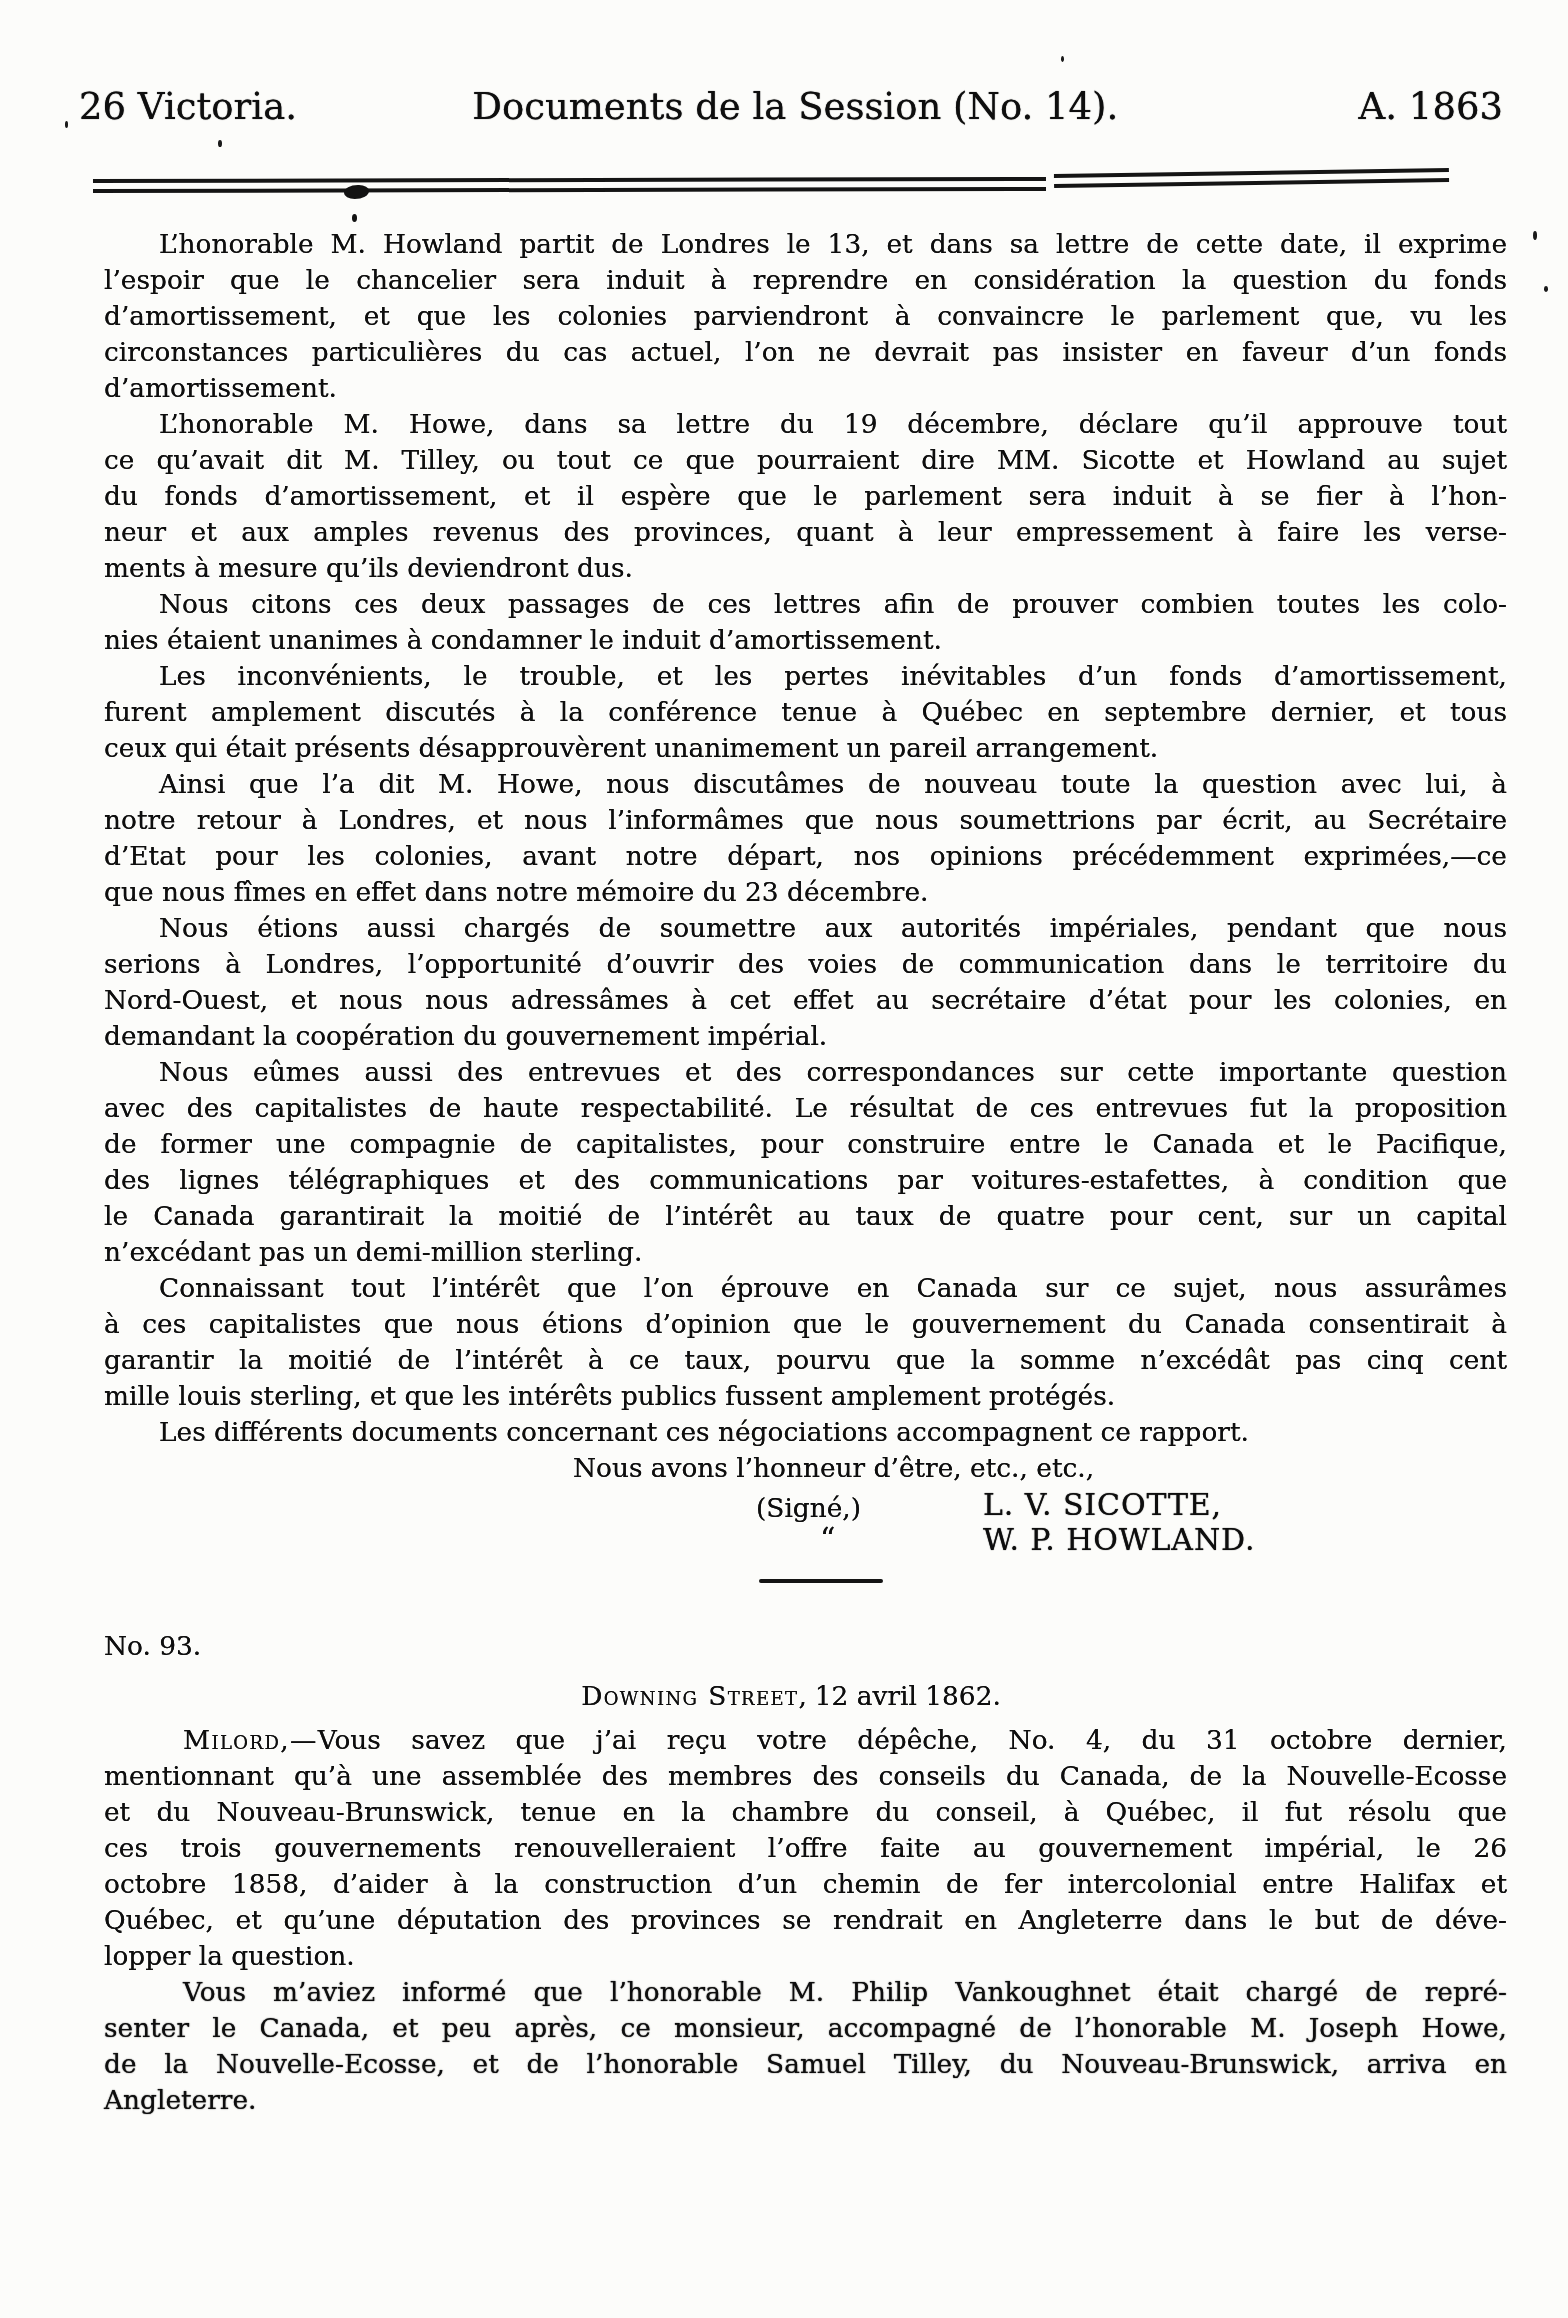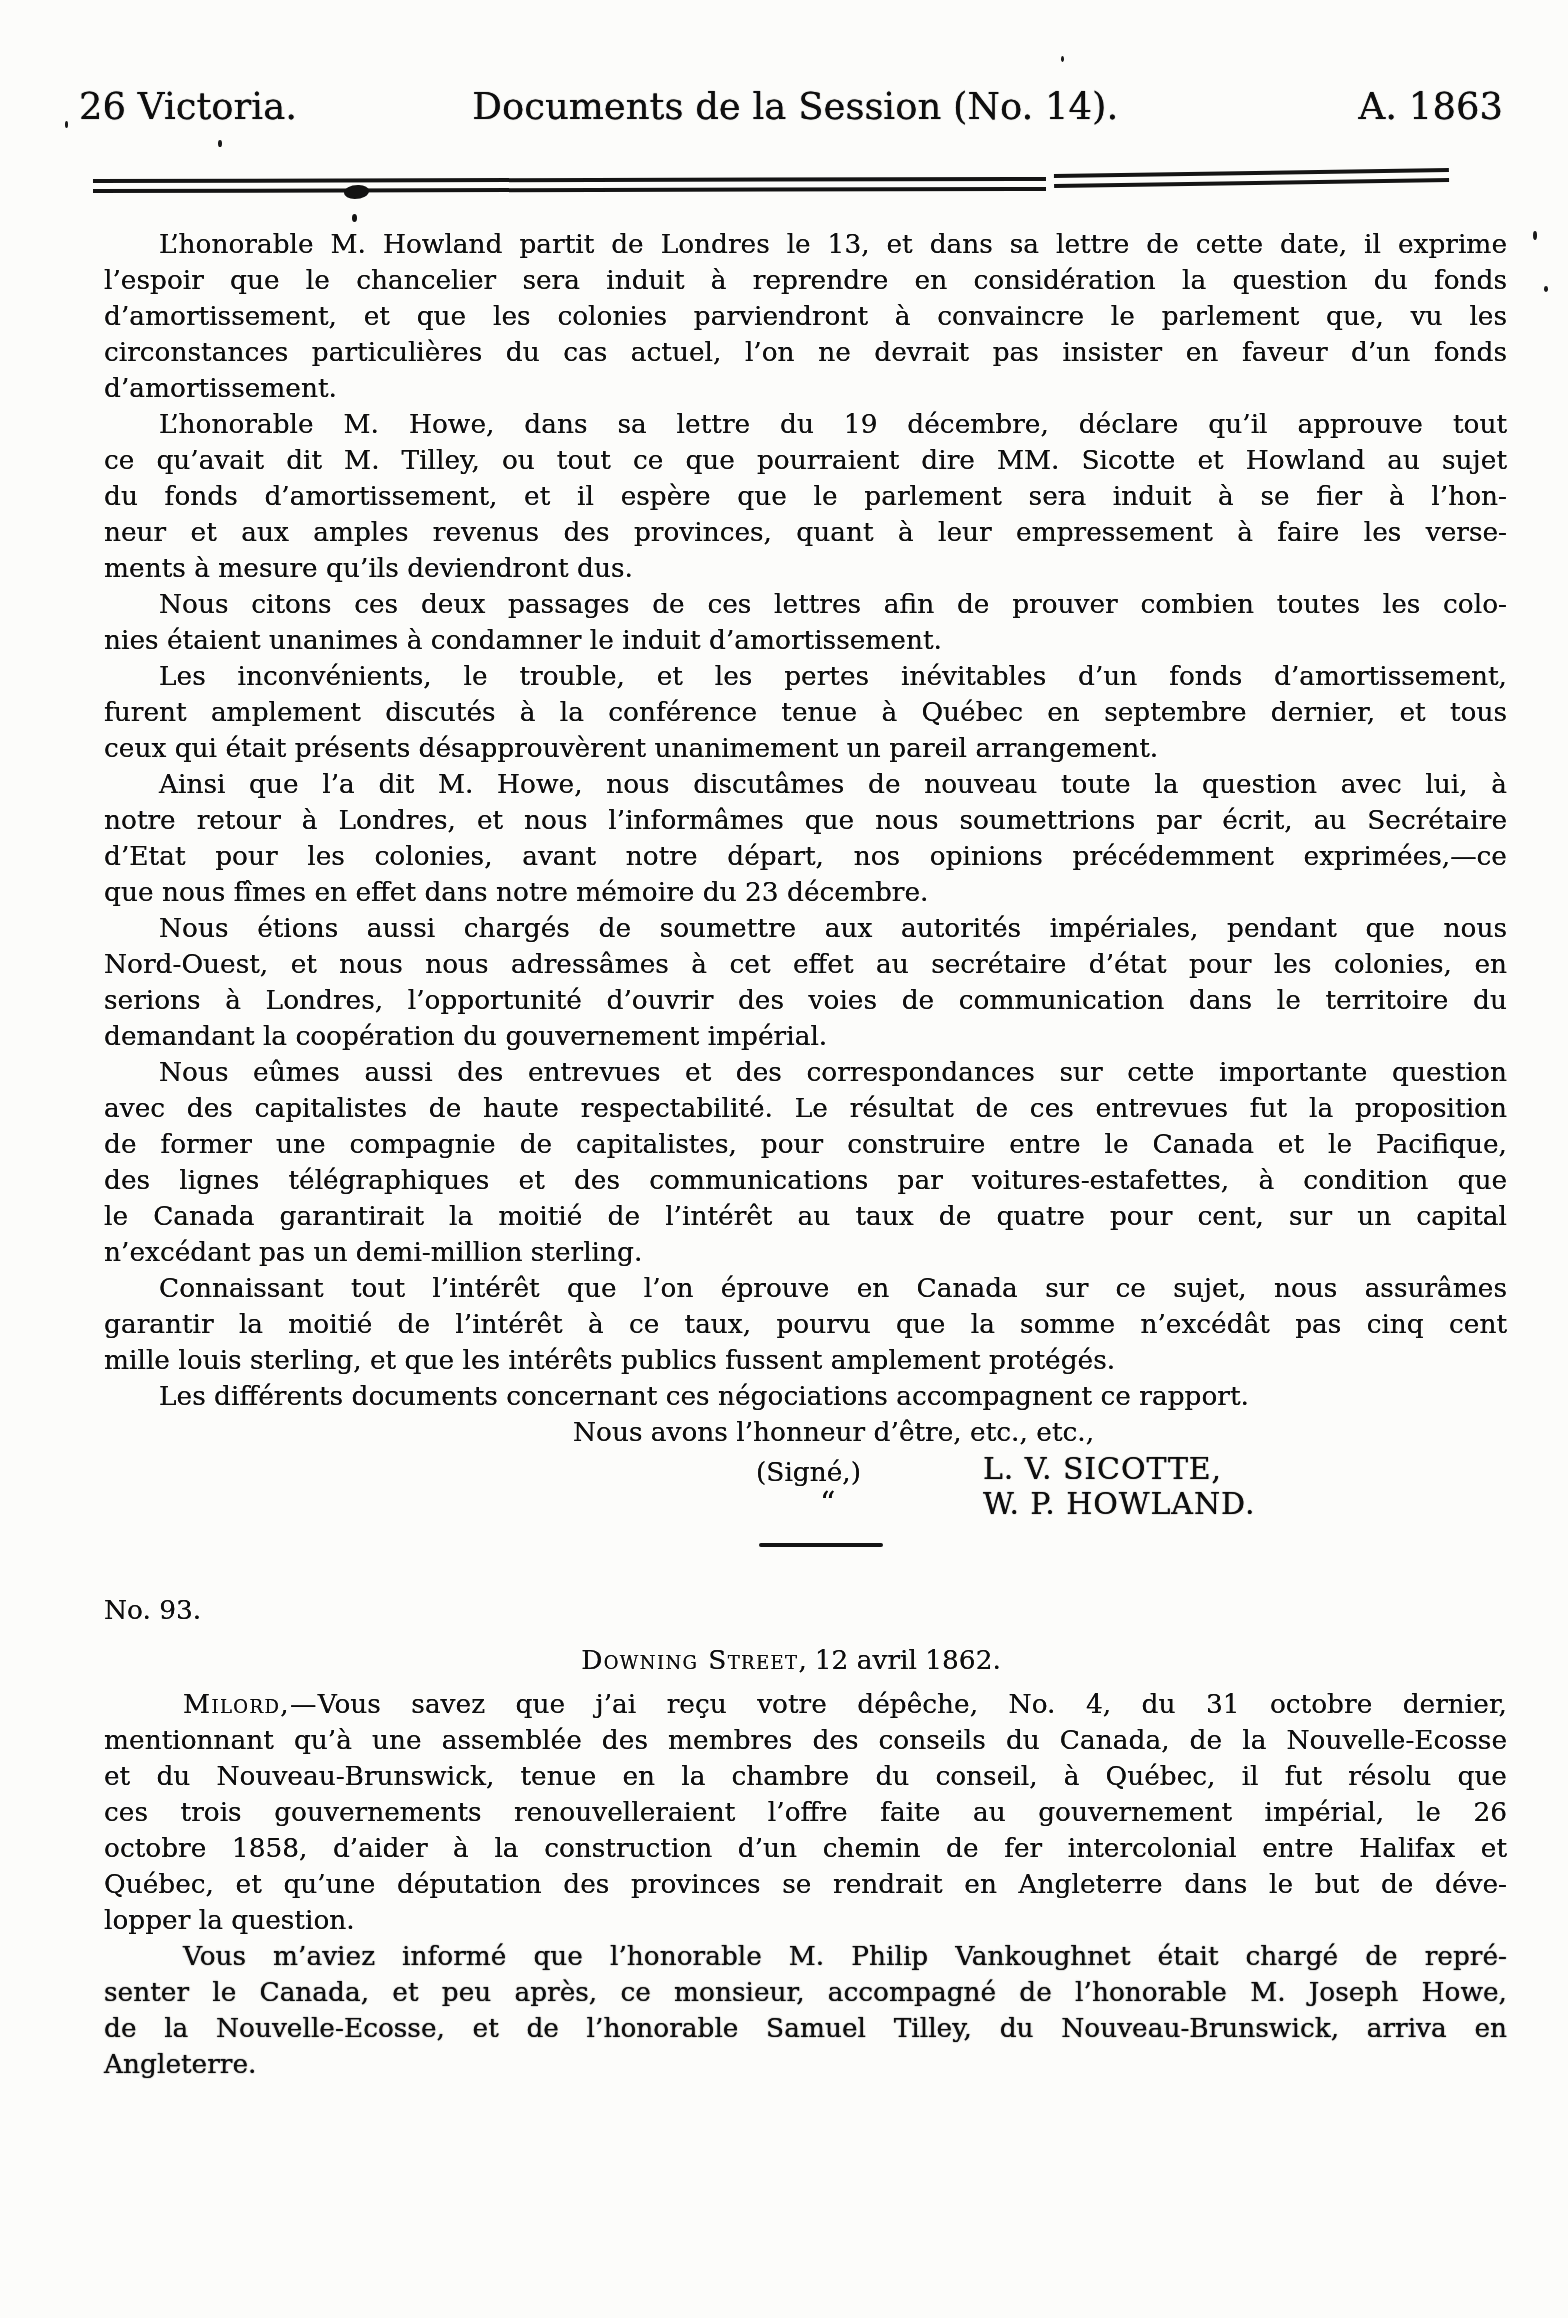--- a/index.html
+++ b/index.html
@@ -134,34 +134,35 @@
         <div class="jline jlast">ceux qui était présents désapprouvèrent unanimement un pareil arrangement.</div>
       </div>
     <div class="para report-para indented">
         <div class="jline jfirst">Ainsi que l’a dit M. Howe, nous discutâmes de nouveau toute la question avec lui, à</div>
         <div class="jline">notre retour à Londres, et nous l’informâmes que nous soumettrions par écrit, au Secrétaire</div>
         <div class="jline">d’Etat pour les colonies, avant notre départ, nos opinions précédemment exprimées,—ce</div>
         <div class="jline jlast">que nous fîmes en effet dans notre mémoire du 23 décembre.</div>
       </div>
     <div class="para report-para indented">
         <div class="jline jfirst">Nous étions aussi chargés de soumettre aux autorités impériales, pendant que nous</div>
+        <div class="jline">serions à Londres, l’opportunité d’ouvrir des voies de communication dans le territoire du</div>
         <div class="jline">Nord-Ouest, et nous nous adressâmes à cet effet au secrétaire d’état pour les colonies, en</div>
-        <div class="jline">serions à Londres, l’opportunité d’ouvrir des voies de communication dans le territoire du</div>
         <div class="jline jlast">demandant la coopération du gouvernement impérial.</div>
       </div>
     <div class="para report-para indented">
         <div class="jline jfirst">Nous eûmes aussi des entrevues et des correspondances sur cette importante question</div>
         <div class="jline">avec des capitalistes de haute respectabilité. Le résultat de ces entrevues fut la proposition</div>
         <div class="jline">de former une compagnie de capitalistes, pour construire entre le Canada et le Pacifique,</div>
         <div class="jline">des lignes télégraphiques et des communications par voitures-estafettes, à condition que</div>
         <div class="jline">le Canada garantirait la moitié de l’intérêt au taux de quatre pour cent, sur un capital</div>
         <div class="jline jlast">n’excédant pas un demi-million sterling.</div>
       </div>
     <div class="para report-para indented">
         <div class="jline jfirst">Connaissant tout l’intérêt que l’on éprouve en Canada sur ce sujet, nous assurâmes</div>
+        <div class="jline">à ces capitalistes que nous étions d’opinion que le gouvernement du Canada consentirait à</div>
         <div class="jline">garantir la moitié de l’intérêt à ce taux, pourvu que la somme n’excédât pas cinq cent</div>
         <div class="jline jlast">mille louis sterling, et que les intérêts publics fussent amplement protégés.</div>
       </div>
     <div class="para report-para indented">
         <div class="jline jfirst jlast">Les différents documents concernant ces négociations accompagnent ce rapport.</div>
       </div>
 
     <div class="closing-line">Nous avons l’honneur d’être, etc., etc.,</div>
 
     <div class="signature-block">

